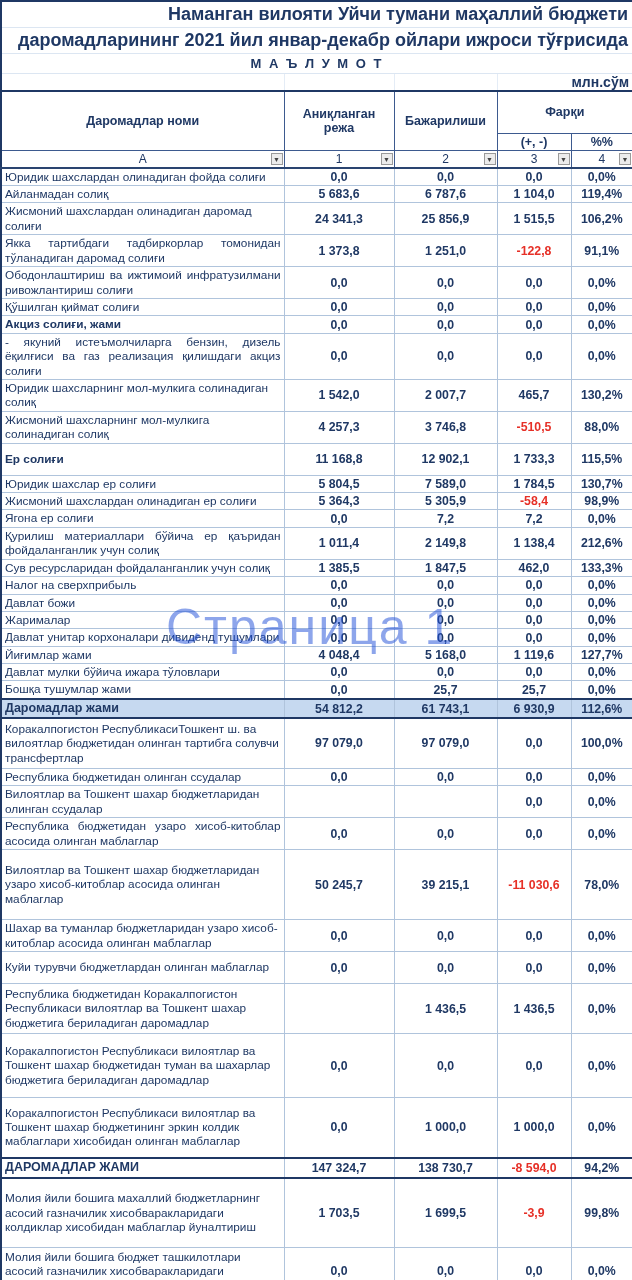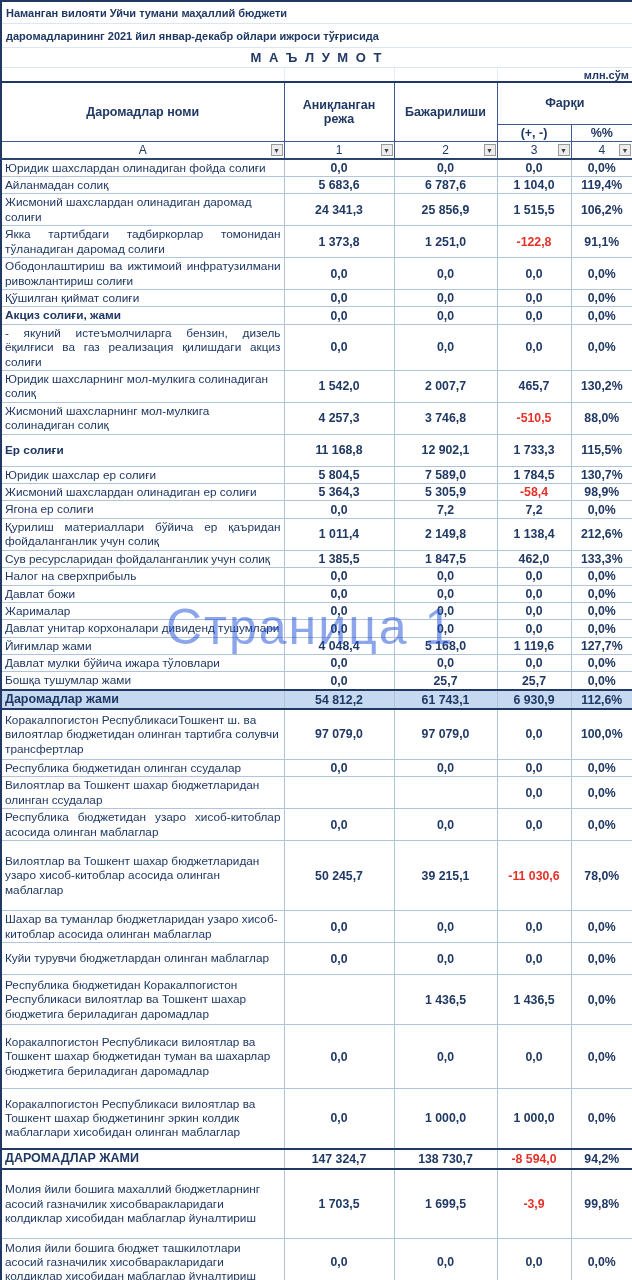--- a/index.html
+++ b/index.html
@@ -2,27 +2,27 @@
 <html><head>
 <meta charset="utf-8">
 <style>
   html,body{margin:0;padding:0;background:#fff;}
   body{font-family:"Liberation Sans","DejaVu Sans",sans-serif;color:#1f3864;}
   #page{position:relative;width:632px;background:#fff;}
   table{width:632px;border-collapse:collapse;table-layout:fixed;
         border:2px solid #1f3864;}
   td{overflow:hidden;}
   
-  tr.t1 td, tr.t2 td{ text-align:left;font-weight:700;font-size:11px;
+  tr.t1 td, tr.t2 td{ text-align:right;font-weight:700;font-size:18px;
        border-bottom:1px solid #dce6f2;padding:2px 4px;}
   tr.t1 td{height:17px;}
   tr.t2 td{height:19px;}
   tr.t3 td{height:17px;text-align:center;font-weight:700;font-size:13px;
        letter-spacing:2px;border-bottom:1px solid #dce6f2;padding:1px 4px;}
-  tr.unit-row td{height:13px;font-weight:700;font-size:11px;text-align:right;
+  tr.unit-row td{height:13px;font-weight:700;font-size:14px;text-align:right;
        padding:0 3px;border-bottom:2px solid #1f3864;border-left:1px solid #e4ecf6;}
   
   tr.hdr td{border:1px solid #3d5a8f;text-align:center;vertical-align:middle;
        font-weight:700;font-size:12.5px;padding:1px 2px;}
   tr.hdr1{height:42px;} tr.hdr2{height:17px;}
   
   tr.filter td{border:1px solid #3d5a8f;border-bottom:2px solid #2a4470;height:16px;
        position:relative;text-align:center;font-size:12px;padding:0;}
   .fbtn{position:absolute;right:1px;top:2px;width:12px;height:12px;background:#ececec;
        border:1px solid #9a9a9a;font-size:7px;line-height:11px;color:#444;

